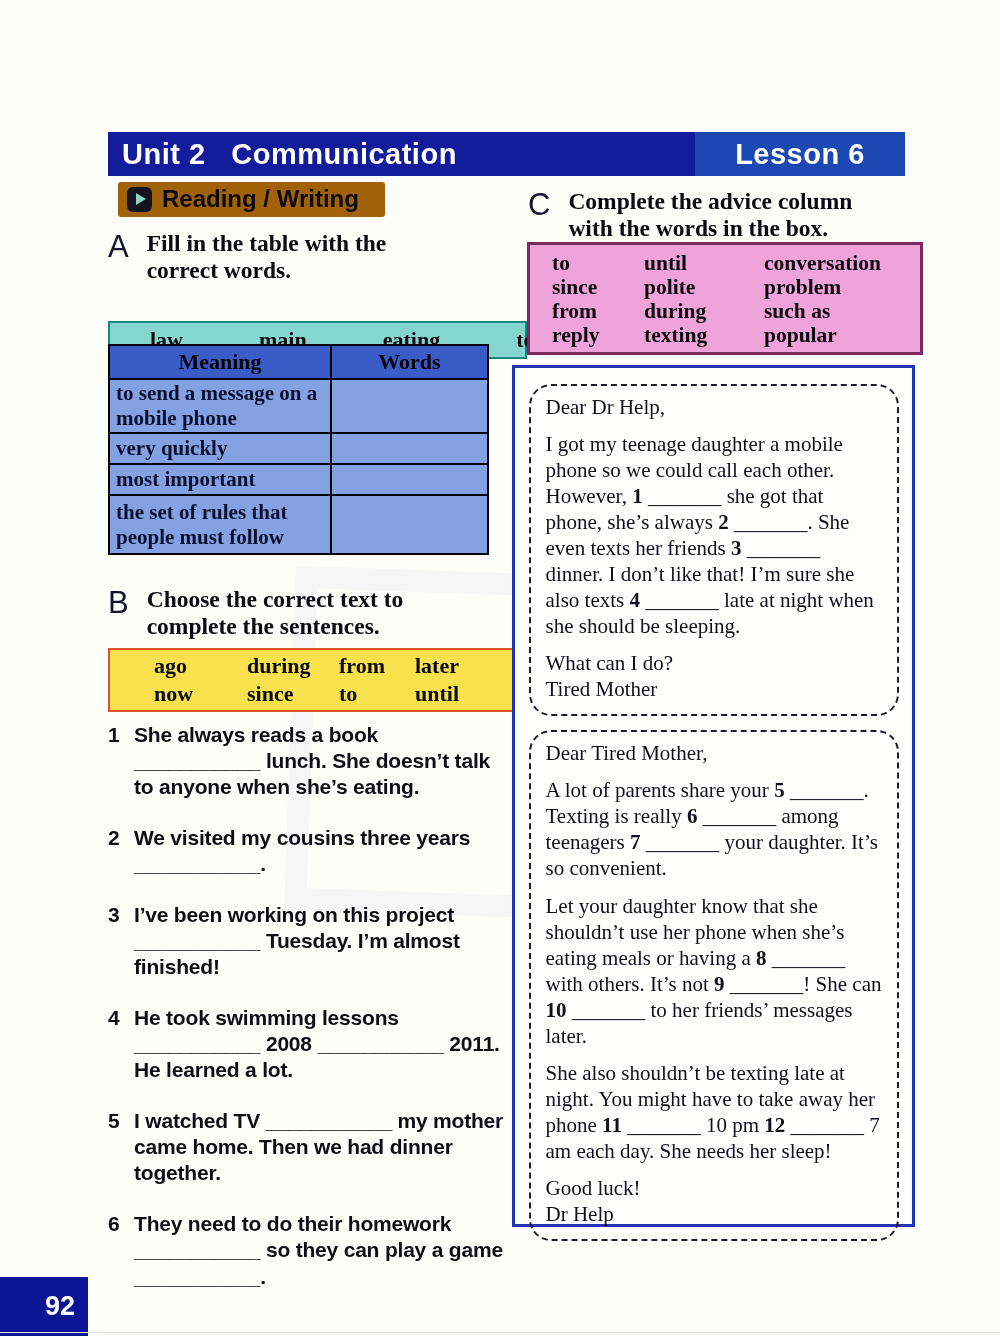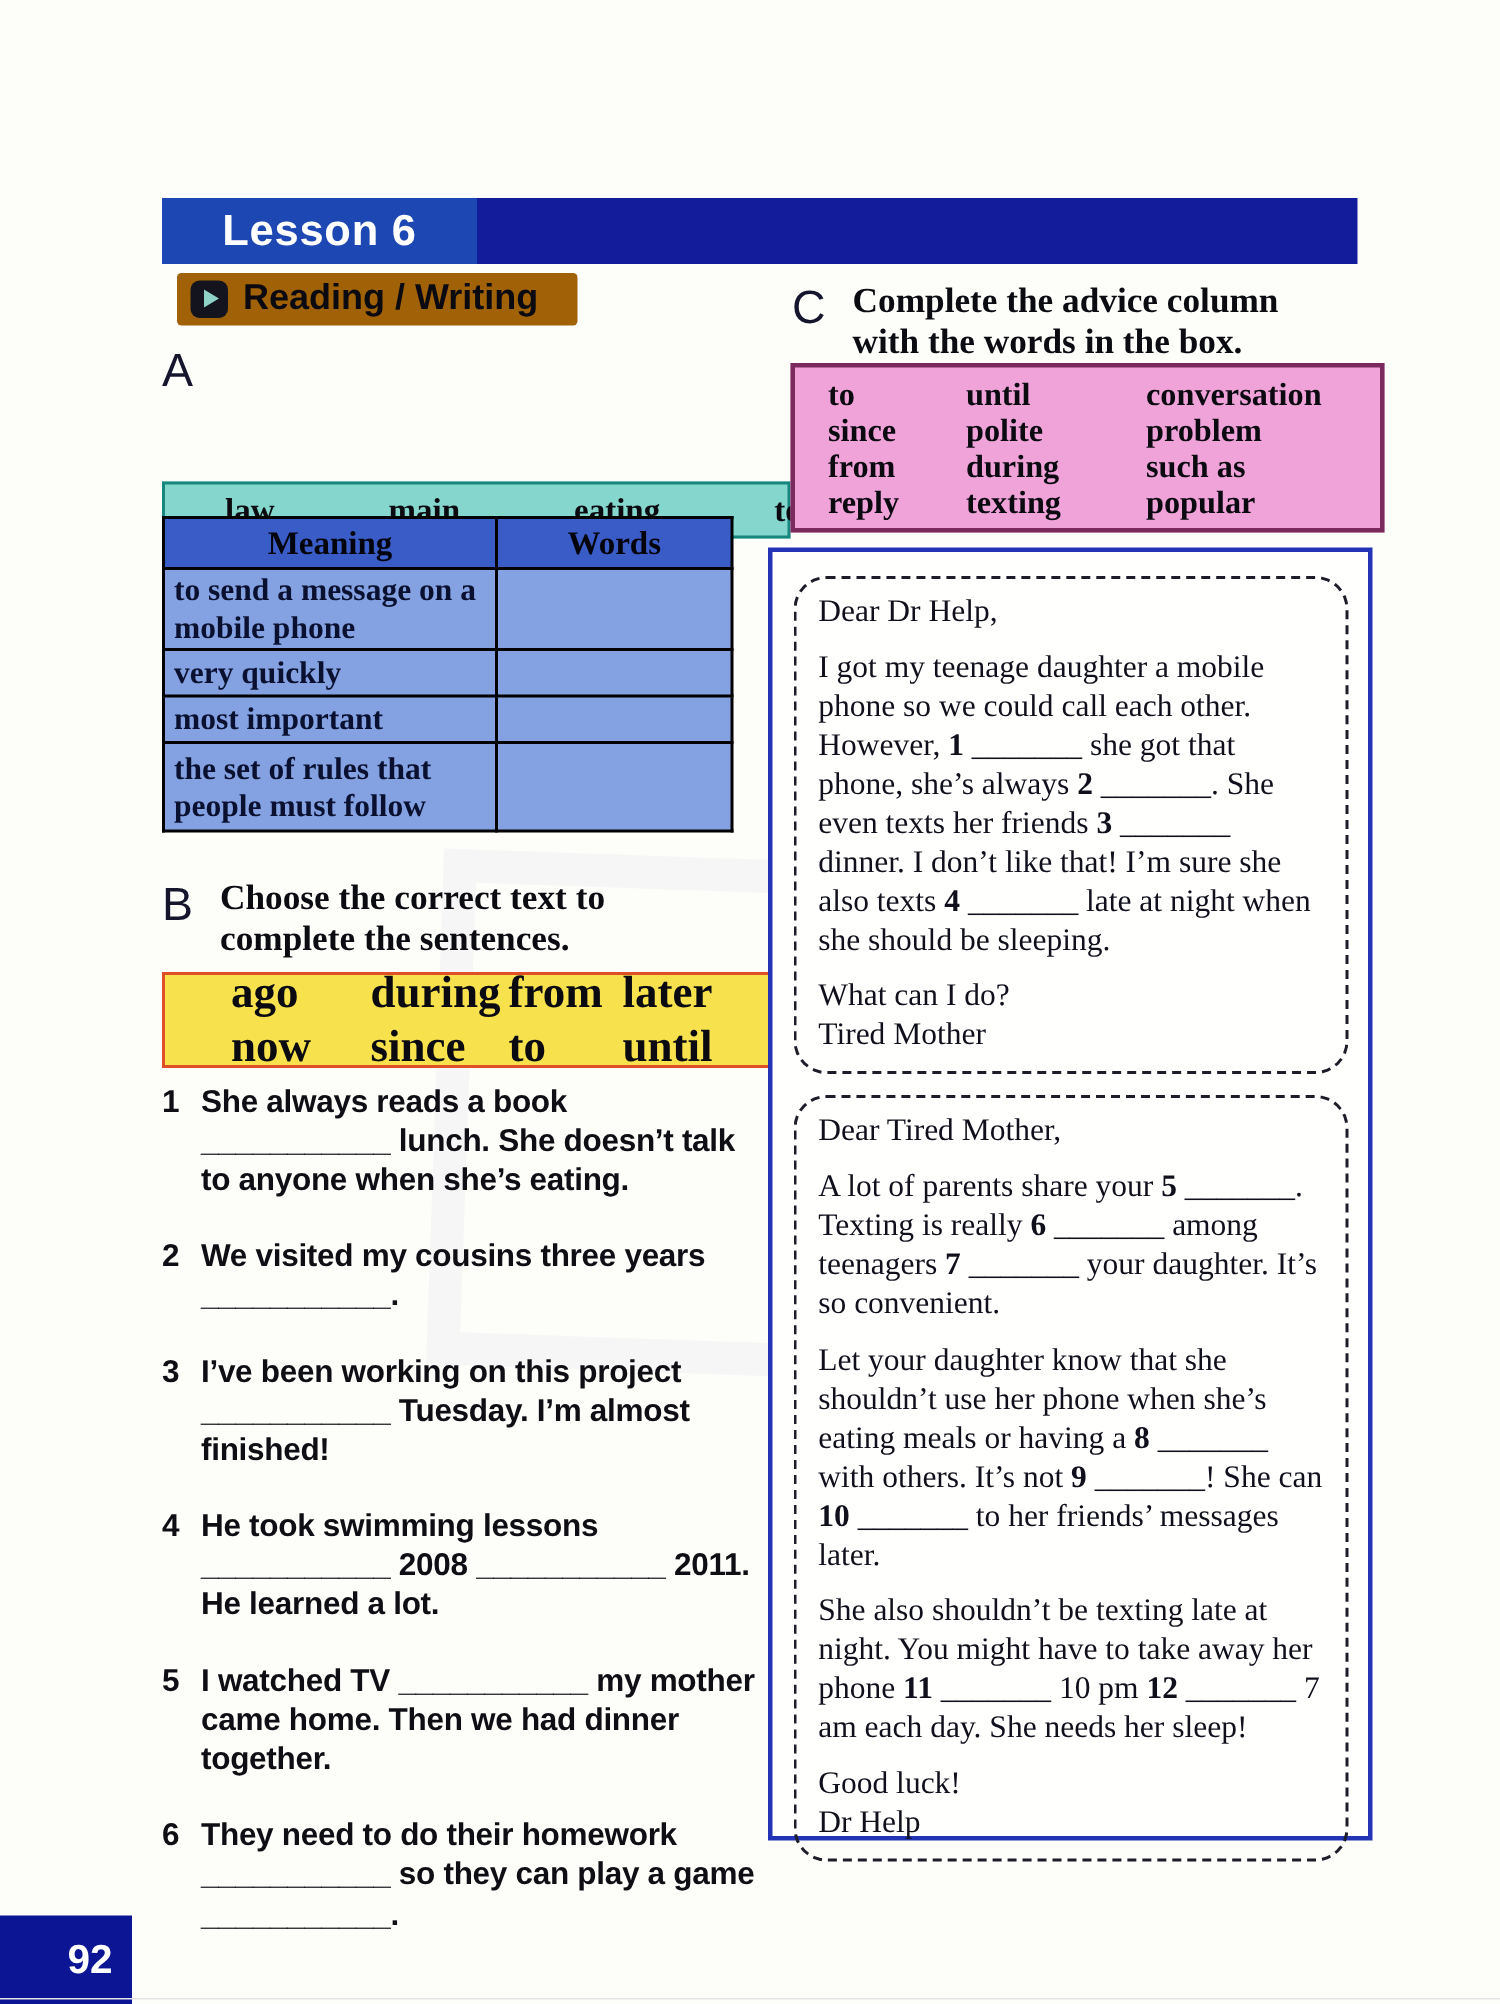--- a/index.html
+++ b/index.html
@@ -43,21 +43,21 @@
   .head-c{left:528px;top:188px;width:380px;}
   .head-c .sec-heading{width:315px;}
 
   
   .wordbox-teal{left:108px;top:292px;width:375px;height:34px;background:#85d6cd;
                 border:2px solid #17867d;display:flex;align-items:center;
                 padding-left:40px;gap:76px;font-weight:bold;font-size:22px;color:#0a0a10;margin-top:29px;}
   .wordbox-yellow{left:108px;top:648px;width:375px;height:60px;background:#f7e14d;
                   border:2px solid #df5026;display:flex;flex-direction:column;
                   justify-content:center;padding-left:44px;gap:2px;}
-  .wb-row{display:flex;font-weight:bold;font-size:30px;color:#0a0a10;}
+  .wb-row{display:flex;font-weight:bold;font-size:22px;color:#0a0a10;}
   .wb-row span{display:inline-block;}
   .wb-c1{width:93px;} .wb-c2{width:92px;} .wb-c3{width:76px;}
   .wordbox-pink{left:527px;top:242px;width:368px;height:107px;background:#f0a3d9;
                 border:3px solid #7b2a5e;display:flex;padding-left:22px;align-items:center;}
   .pink-col{display:flex;flex-direction:column;font-weight:bold;font-size:21.5px;
             line-height:24px;color:#0a0a10;}
   .pink-col-1{width:92px;} .pink-col-2{width:120px;} .pink-col-3{width:130px;}
 
   
   .fill-table{left:108px;top:344px;width:379px;border-collapse:collapse;table-layout:fixed;}
@@ -96,32 +96,34 @@
 </head>
 <body>
 
 <div class="page">
 
   <div class="wm wm1"></div>
   <div class="wm wm2"></div>
   <div class="wm wm3"></div>
 
   <header class="z topbar">
+    <span class="unit-title">Unit 2   Communication</span>
     <span class="lesson-badge">Lesson 6</span>
   </header>
 
   <div class="z rw-badge">
     <span class="play-icon">
         <span class="tri"></span>
       </span>
     <span>Reading / Writing</span>
   </div>
 
   <div class="z section-head head-a">
     <span class="sec-letter">A</span>
+    <h2 class="sec-heading">Fill in the table with the correct words.</h2>
   </div>
 
   <div class="z wordbox-teal">
     <span>law</span>
     <span>main</span>
     <span>eating</span>
     <span>text</span>
   </div>
 
   <table class="z fill-table">

